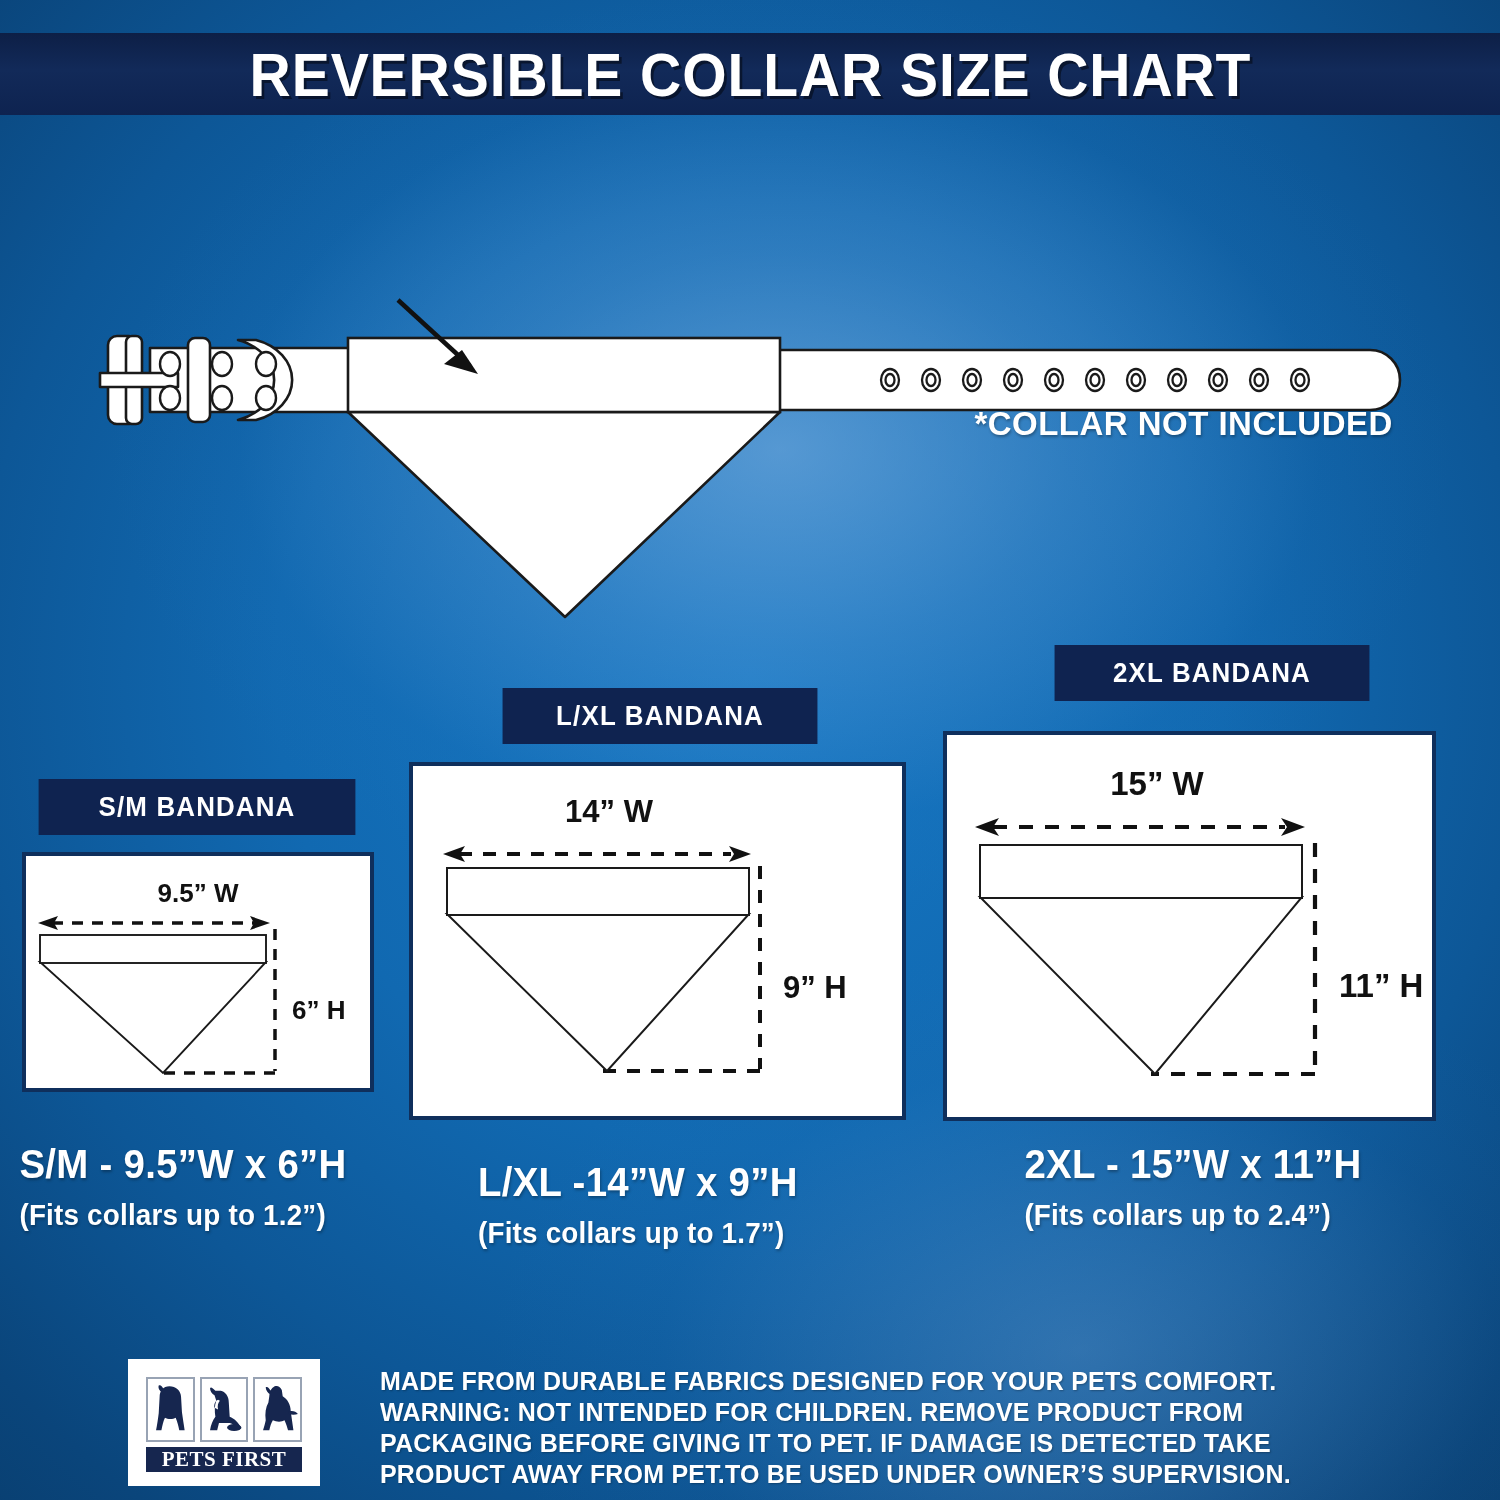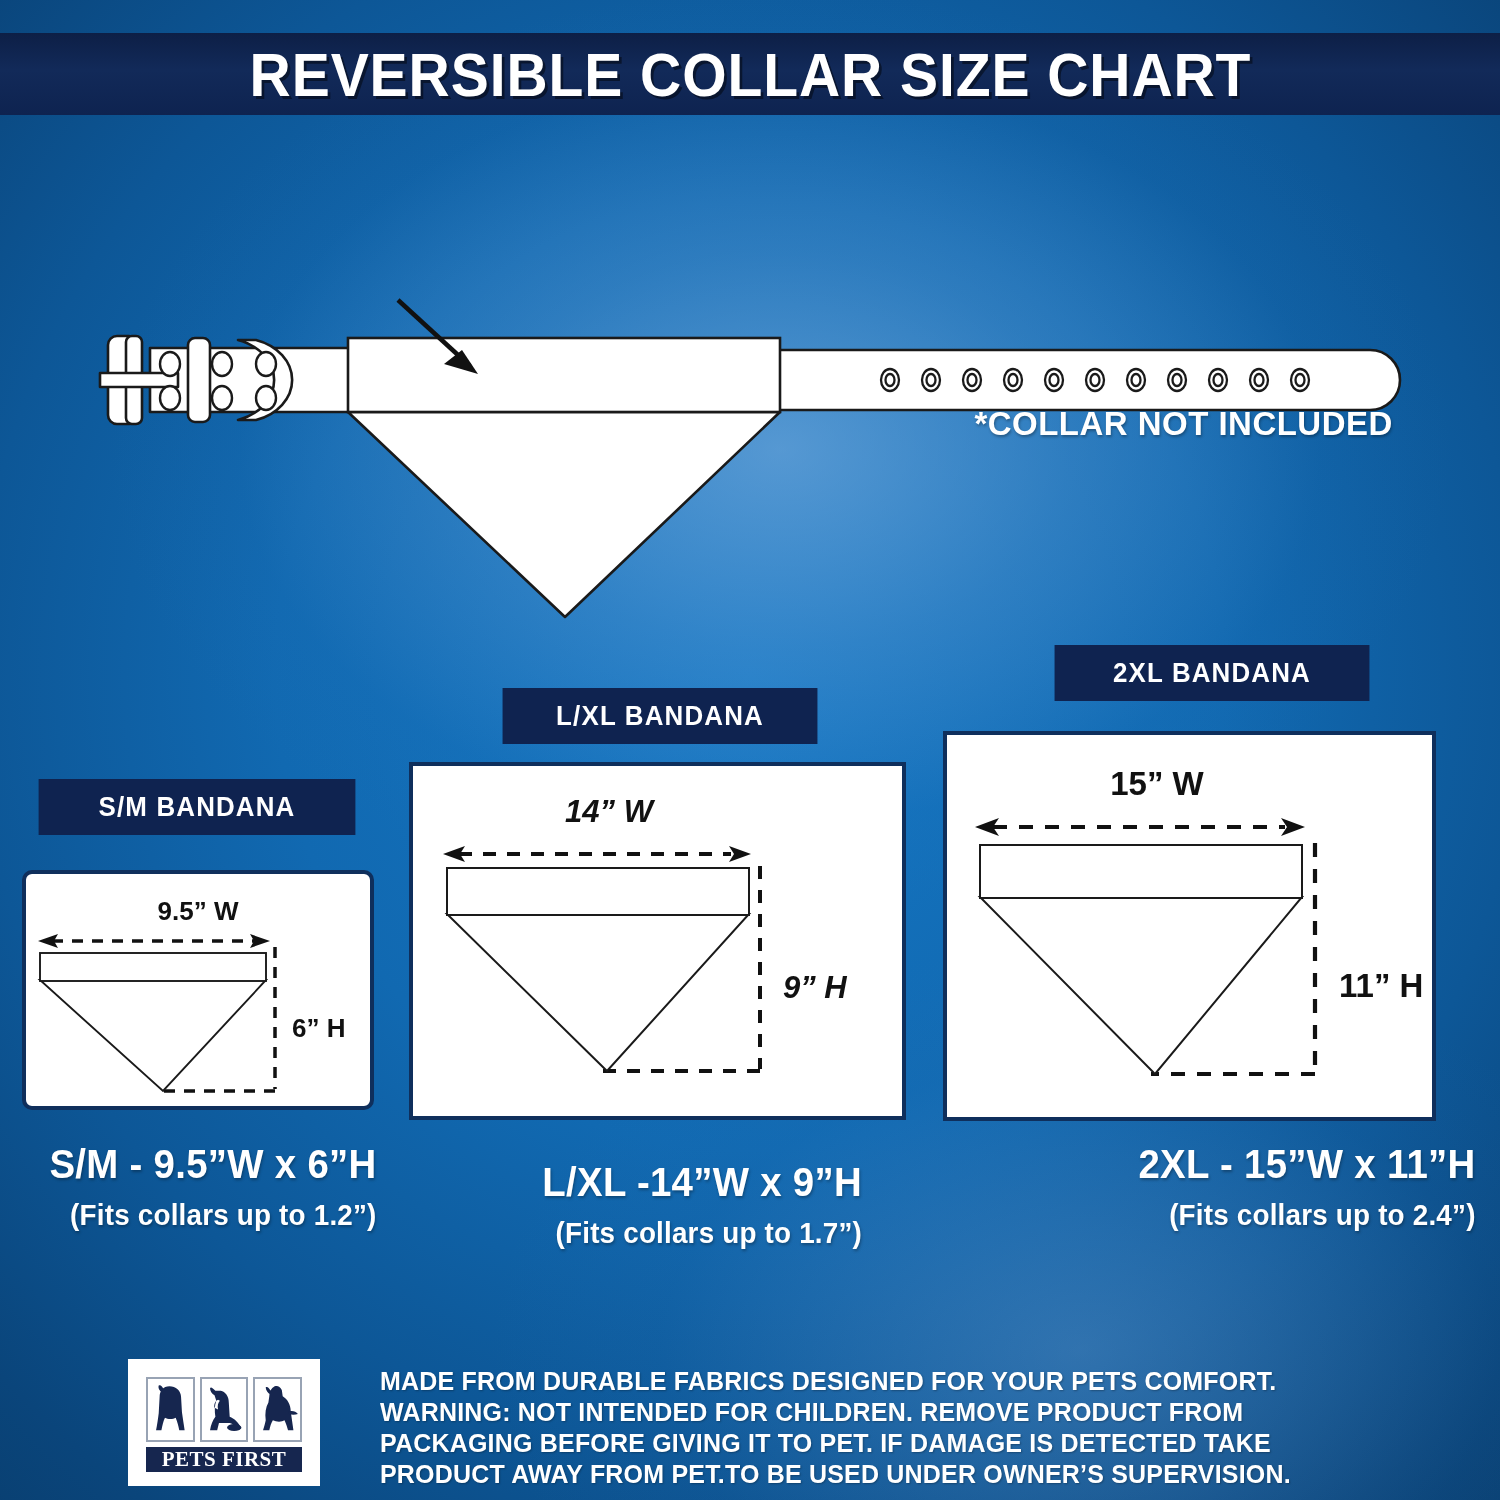--- a/index.html
+++ b/index.html
@@ -82,21 +82,21 @@
     white-space: nowrap;
   }
   .panel-card {
     position: absolute;
     background: #ffffff;
     border: 4px solid #0f2f5c;
     box-sizing: border-box;
   }
   .panel-card svg { display: block; }
 
-  .caption { position: absolute; text-align: right; }
+  .caption { position: absolute; text-align: left; }
   .caption-main {
     color: #ffffff;
     font-size: 40px;
     font-weight: bold;
     letter-spacing: 0.3px;
     white-space: nowrap;
     transform: scaleX(0.96);
     text-shadow: 1px 2px 3px rgba(0,0,0,0.30);
   }
   .caption-sub {
@@ -253,21 +253,21 @@
     <rect x="348" y="188" width="432" height="74" fill="#ffffff" stroke="#1a1a1a" stroke-width="2.6"></rect>
 
     <g>
       <line x1="398" y1="150" x2="470" y2="216" stroke="#111111" stroke-width="4.5"></line>
       <path d="M478,224 L444,214 L462,200 Z" fill="#111111"></path>
     </g>
   </svg>
 
   <div class="panel">
     <div class="panel-tab" style="left:32px; top:779px; width:330px; height:56px;">S/M BANDANA</div>
-    <div class="panel-card" style="left:22px; top:870px; width:352px; height:240px;border-radius:10px;">
+    <div class="panel-card" style="left:22px; top:852px; width:352px; height:240px;">
       <svg width="344" height="247" viewBox="0 0 344 247">
 
         <text x="172" y="46" text-anchor="middle" font-family="Liberation Sans, sans-serif" font-size="26" font-weight="bold" fill="#111111">9.5” W</text>
         <line x1="26" y1="67" x2="230" y2="67" stroke="#111111" stroke-width="3.5" stroke-dasharray="11,9"></line>
         <path d="M12,67 L32,60 L28,67 L32,74 Z" fill="#111111"></path>
         <path d="M244,67 L224,60 L228,67 L224,74 Z" fill="#111111"></path>
 
         <line x1="249" y1="73" x2="249" y2="215" stroke="#111111" stroke-width="3.5" stroke-dasharray="11,9"></line>
         <line x1="249" y1="217" x2="134" y2="217" stroke="#111111" stroke-width="3.5" stroke-dasharray="11,9"></line>
         <text x="266" y="163" font-family="Liberation Sans, sans-serif" font-size="26" font-weight="bold" fill="#111111">6” H</text>
@@ -277,21 +277,21 @@
       </svg>
     </div>
     <div class="caption" style="left:12px; top:1142px; width:372px;">
       <div class="caption-main">S/M - 9.5”W x 6”H</div>
       <div class="caption-sub">(Fits collars up to 1.2”)</div>
     </div>
   </div>
 
   <div class="panel">
     <div class="panel-tab" style="left:496px; top:688px; width:328px; height:56px;">L/XL BANDANA</div>
-    <div class="panel-card" style="left:409px; top:762px; width:497px; height:358px;font-style:italic;">
+    <div class="panel-card" style="left:409px; top:762px; width:497px; height:358px;">
       <svg width="489" height="350" viewBox="0 0 489 350">
         <text x="196" y="56" text-anchor="middle" font-family="Liberation Sans, sans-serif" font-size="31" font-weight="bold" fill="#111111">14” W</text>
         <line x1="46" y1="88" x2="318" y2="88" stroke="#111111" stroke-width="4" stroke-dasharray="13,11"></line>
         <path d="M30,88 L52,80 L47,88 L52,96 Z" fill="#111111"></path>
         <path d="M338,88 L316,80 L321,88 L316,96 Z" fill="#111111"></path>
         <line x1="347" y1="100" x2="347" y2="303" stroke="#111111" stroke-width="4" stroke-dasharray="13,11"></line>
         <line x1="347" y1="305" x2="190" y2="305" stroke="#111111" stroke-width="4" stroke-dasharray="13,11"></line>
         <text x="370" y="232" font-family="Liberation Sans, sans-serif" font-size="31" font-weight="bold" fill="#111111">9” H</text>
         <path d="M34,148 L336,148 L194,305 Z" fill="#ffffff" stroke="#1a1a1a" stroke-width="2"></path>
         <rect x="34" y="102" width="302" height="47" fill="#ffffff" stroke="#1a1a1a" stroke-width="2"></rect>

